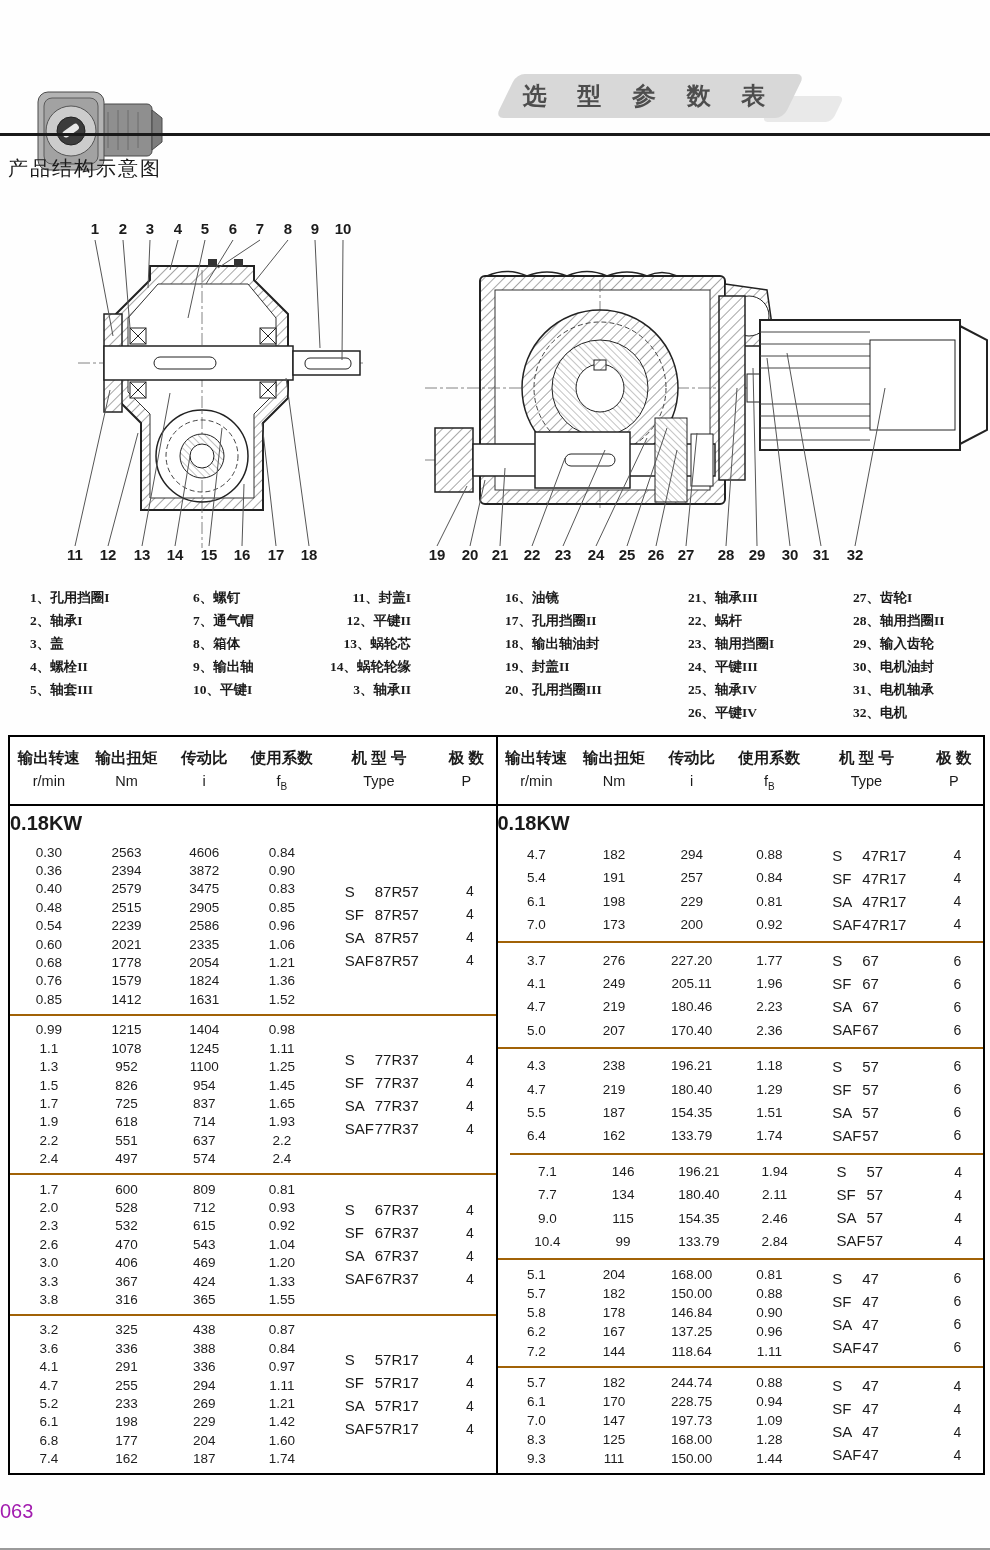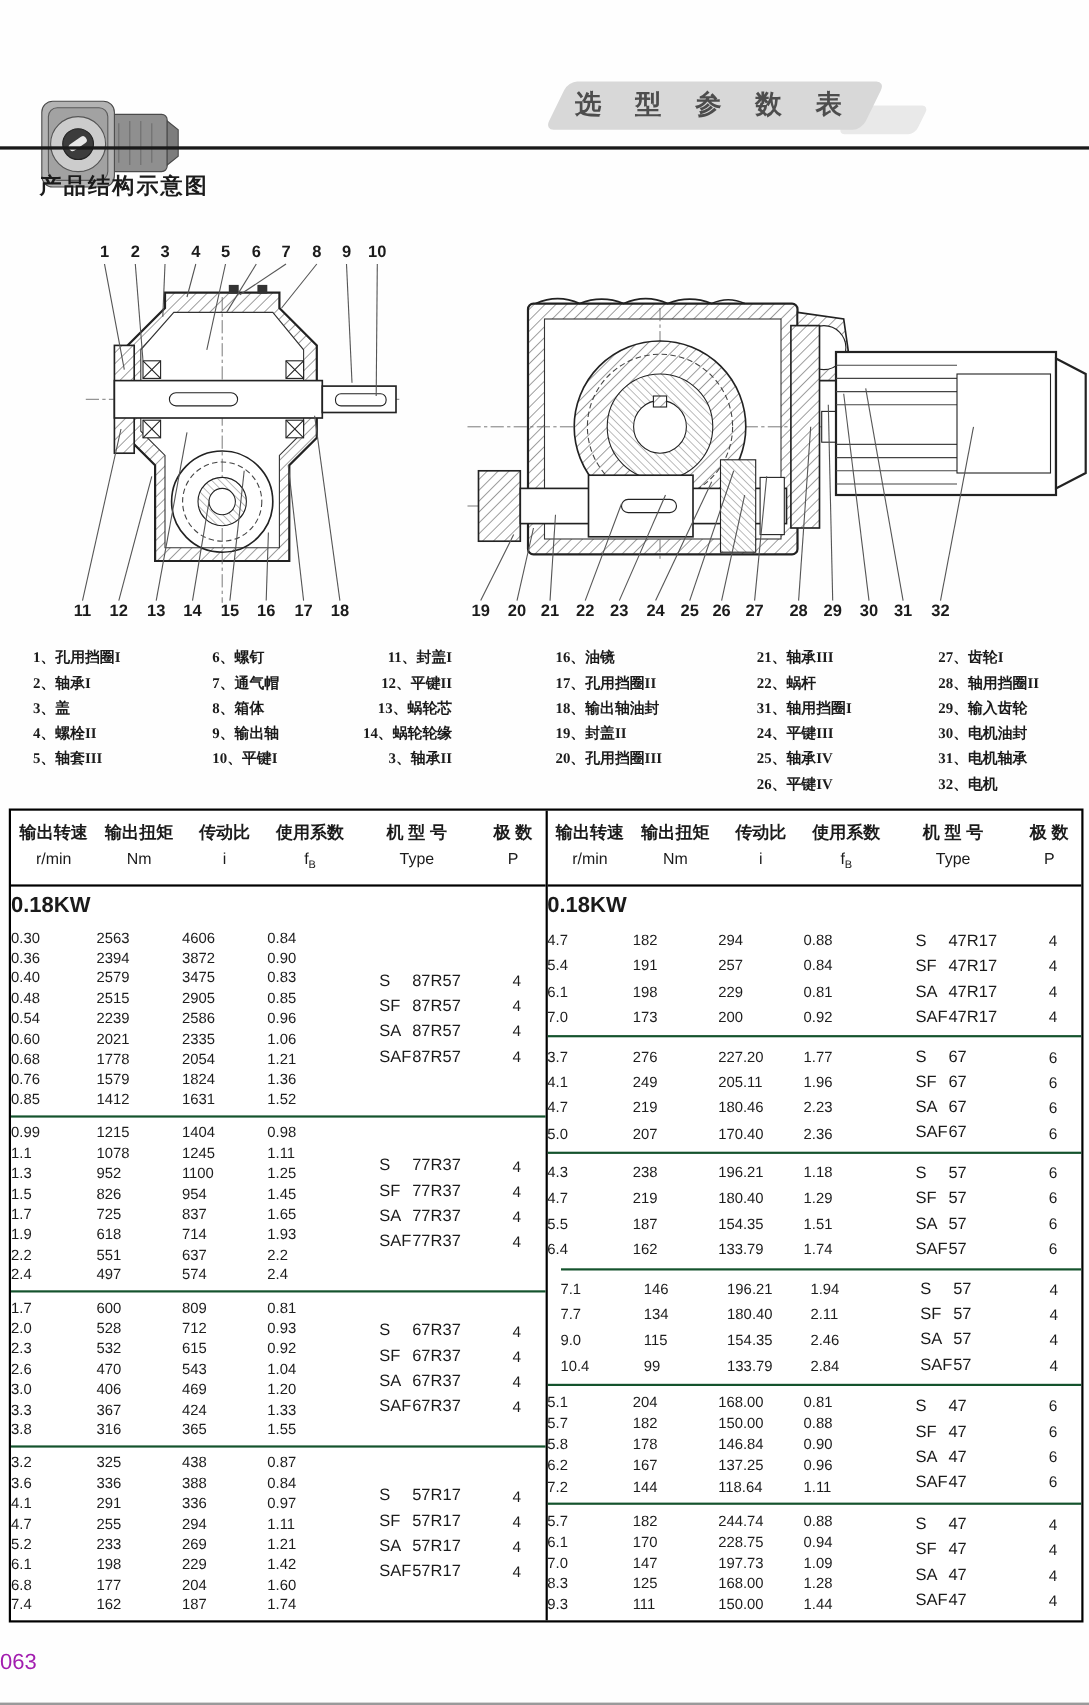--- a/index.html
+++ b/index.html
@@ -7,21 +7,21 @@
         font-family:"Liberation Sans",sans-serif;color:#1b1b1b;overflow:hidden;}
 
   
   .banner{position:absolute;left:506px;top:74px;width:288px;height:44px;}
   .banner-bg{position:absolute;inset:0;background:#d8d8d8;transform:skewX(-26deg);border-radius:8px;}
   .banner-swoosh{position:absolute;right:-44px;bottom:-4px;width:70px;height:26px;background:#e9e9e9;
         transform:skewX(-26deg);border-radius:6px;}
   .banner-txt{position:relative;z-index:2;text-align:center;line-height:44px;font-size:24px;
         font-weight:bold;color:#4d4d4d;letter-spacing:12px;}
   .rule{position:absolute;top:133px;left:0;width:990px;height:3px;background:#1a1a1a;}
-  .section-title{position:absolute;left:8px;top:155px;font-size:20px;font-weight:bold;letter-spacing:2px;margin-left:28px;}
+  .section-title{position:absolute;left:8px;top:155px;font-size:20px;font-weight:normal;letter-spacing:2px;}
   .logo{position:absolute;left:28px;top:84px;}
 
   
   .svg-abs{position:absolute;}
   .callout{font-size:15px;font-weight:600;fill:#1b1b1b;}
   .leader{stroke:#555;stroke-width:1;}
 
   
   .parts{position:absolute;top:586px;left:0;width:990px;height:140px;font-size:13.5px;font-weight:600;font-family:Liberation Serif, serif;}
   .pcol{position:absolute;top:0;}
@@ -33,23 +33,23 @@
   .ptable{flex:1;display:flex;flex-direction:column;box-sizing:border-box;min-width:0;}
   .ptable.left{border-right:2px solid #000;}
   .thead{border-bottom:2px solid #000;padding:8px 0 6px;}
   .hrow{display:grid;grid-template-columns:16% 16% 16% 16% 24% 12%;text-align:center;}
   .hrow.zh{font-size:15.5px;font-weight:bold;line-height:25px;}
   .hrow.en{font-size:14.5px;line-height:22px;}
   .hrow sub{font-size:10px;}
   .power{font-size:20px;font-weight:bold;padding:6px 0 0 0;height:32px;box-sizing:border-box;}
   .blocks{flex:1;display:flex;flex-direction:column;min-height:0;}
   .block{display:flex;padding:5px 0;min-height:0;}
-  .block + .block{border-top:2px solid #14532d;}
+  .block + .block{border-top:2px solid #a16207;}
   .rows{width:64%;display:grid;grid-auto-rows:1fr;}
-  .row{display:grid;grid-template-columns:25% 25% 25% 25%;align-items:center;text-align:left;
+  .row{display:grid;grid-template-columns:25% 25% 25% 25%;align-items:center;text-align:center;
        font-size:13.5px;color:#1d1d1d;}
   .types{width:36%;display:flex;flex-direction:column;justify-content:center;gap:6px;
          font-size:15px;padding-left:24px;box-sizing:border-box;}
   .tline{display:flex;align-items:center;}
   .tpre{min-width:30px;display:inline-block;}
   .tp{margin-left:auto;width:34%;text-align:center;font-size:14px;}
 
   .page-number{position:absolute;left:0px;top:1500px;font-size:20px;color:#a21caf;}
 </style>
 </head>
@@ -262,21 +262,21 @@
       <div class="pcol" style="left: 505px;">
         <div>16、油镜</div>
         <div>17、孔用挡圈II</div>
         <div>18、输出轴油封</div>
         <div>19、封盖II</div>
         <div>20、孔用挡圈III</div>
       </div>
       <div class="pcol" style="left: 688px;">
         <div>21、轴承III</div>
         <div>22、蜗杆</div>
-        <div>31、轴用挡圈I</div>
+        <div>23、轴用挡圈I</div>
         <div>24、平键III</div>
         <div>25、轴承IV</div>
         <div>26、平键IV</div>
       </div>
       <div class="pcol" style="left: 853px;">
         <div>27、齿轮I</div>
         <div>28、轴用挡圈II</div>
         <div>29、输入齿轮</div>
         <div>30、电机油封</div>
         <div>31、电机轴承</div>

